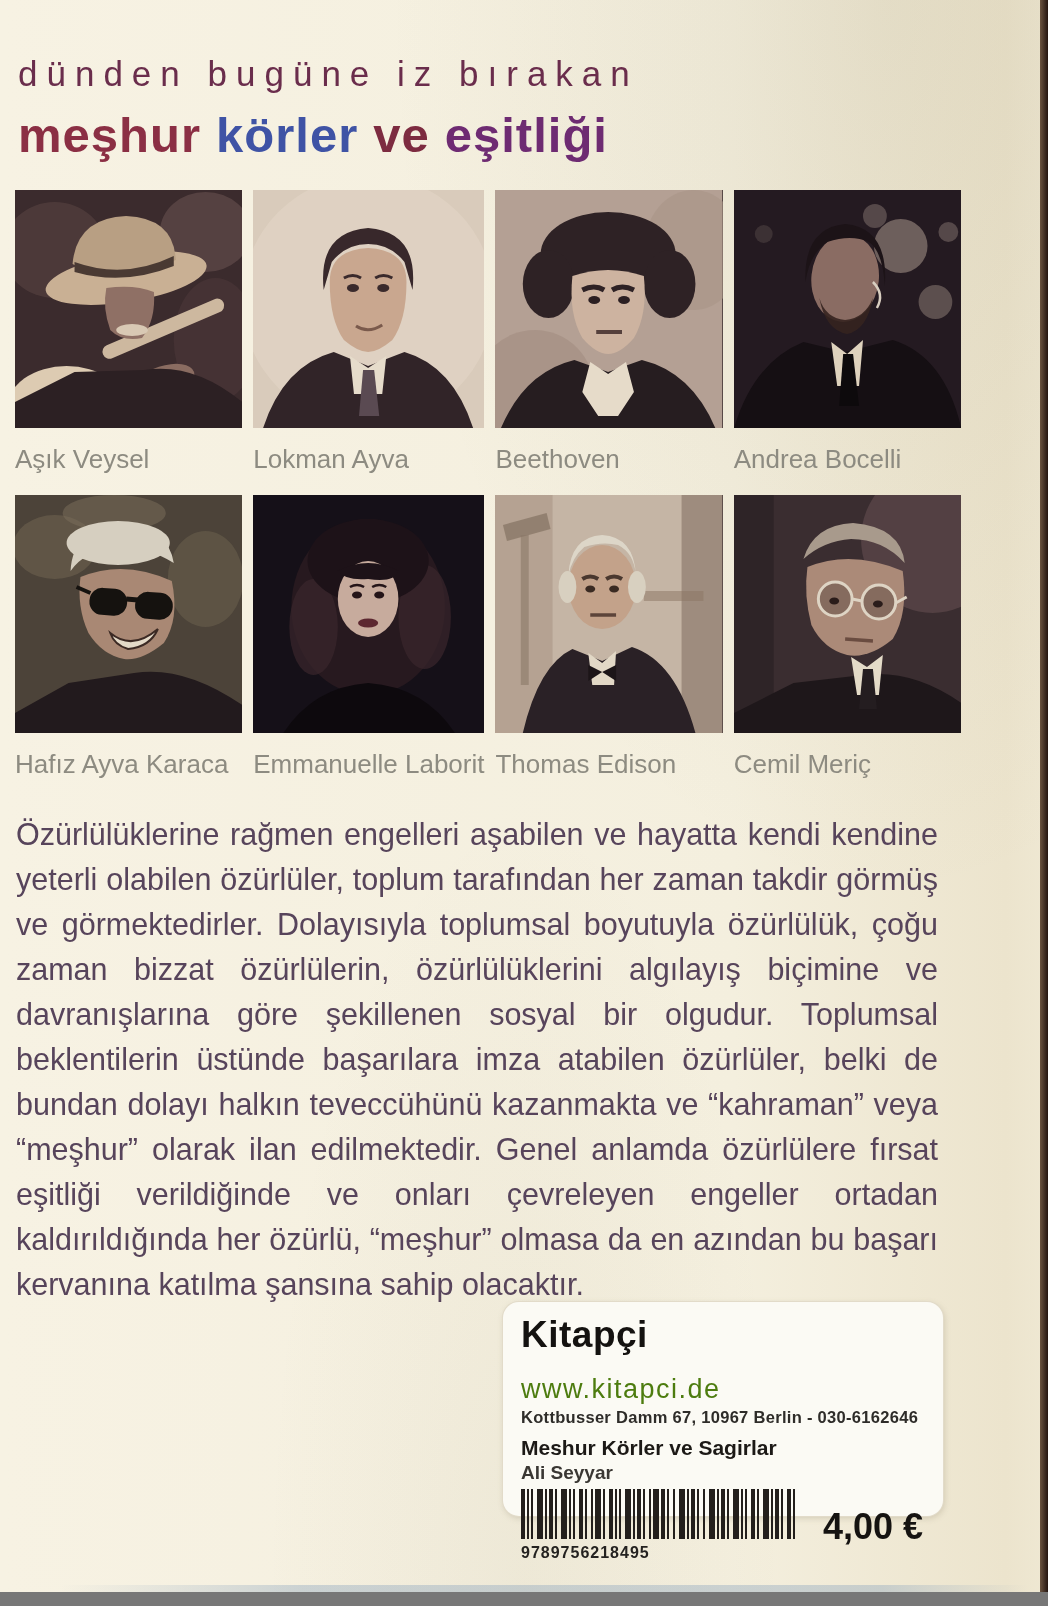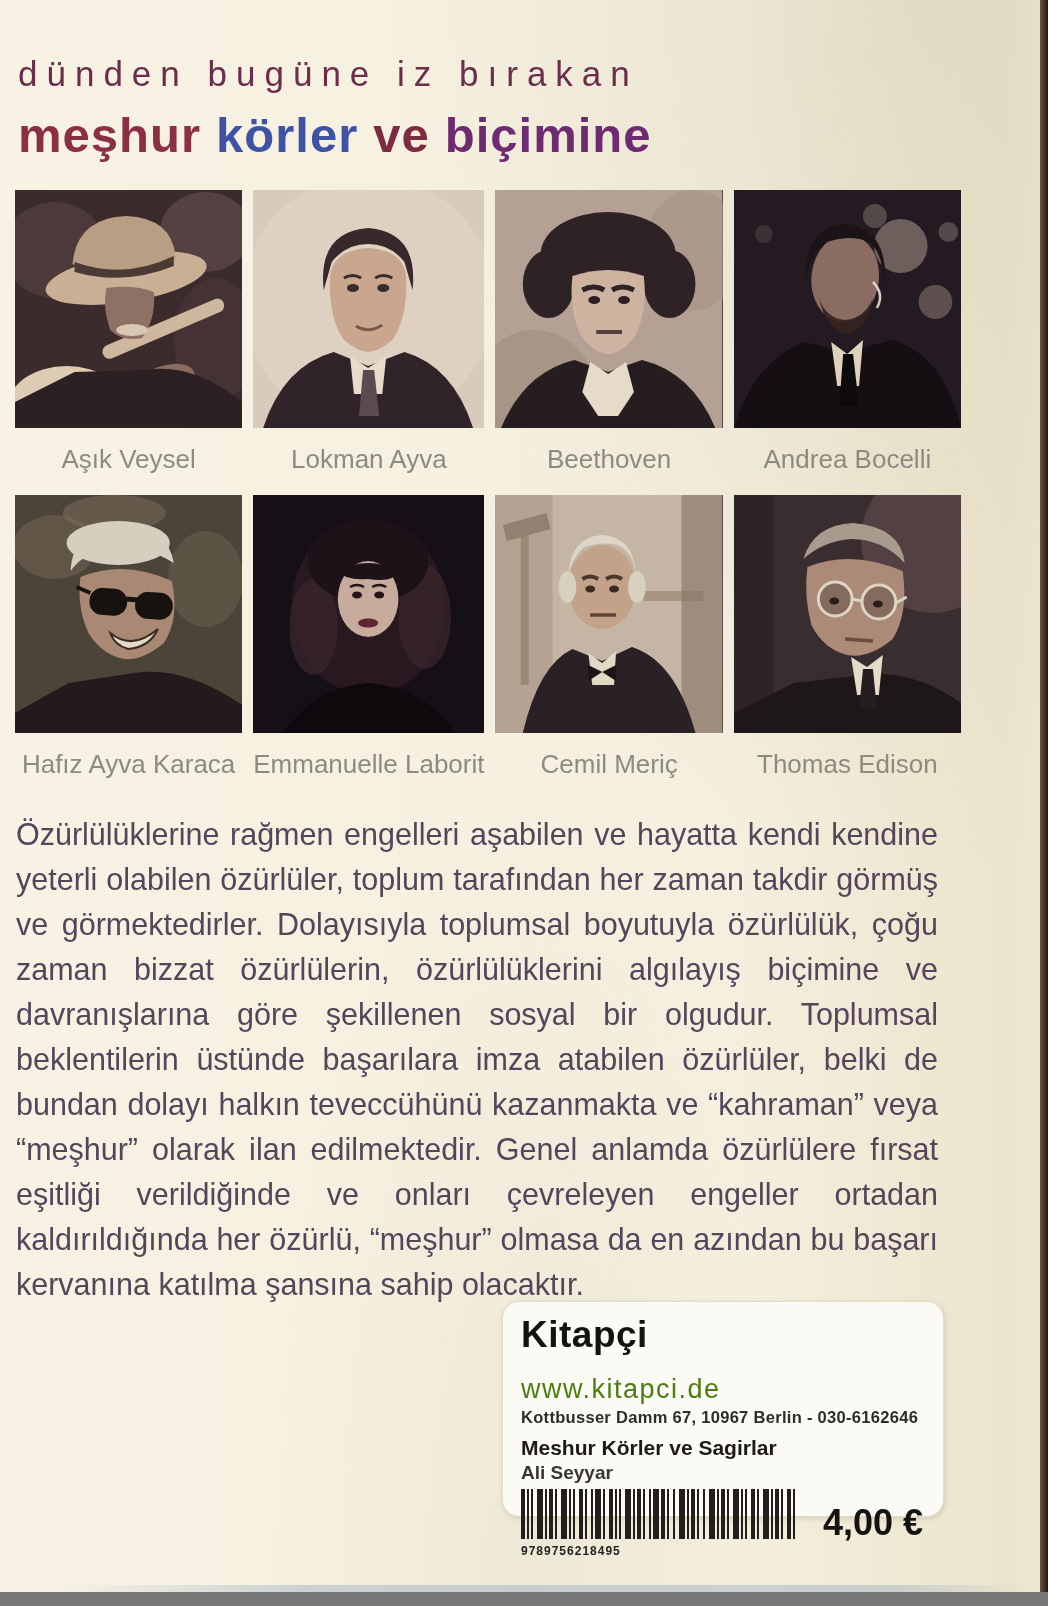--- a/index.html
+++ b/index.html
@@ -18,48 +18,48 @@
   .title-block{position:absolute;top:54px;left:18px;width:960px;}
   .title-line1{font-size:35px;font-weight:500;letter-spacing:9px;color:#6a2d4c;}
   .title-line2{margin-top:13px;font-size:49px;font-weight:600;letter-spacing:1px;}
   .title-line2 span{margin-right:15px;}
 
   .photo-grid{position:absolute;top:190px;left:15px;width:946px;
     display:grid;grid-template-columns:repeat(4,1fr);column-gap:11px;
     grid-template-rows:238px 67px 238px 60px;}
   .photo-cell{overflow:hidden;background:#3a2c2e;}
   .photo-cell svg{display:block;width:100%;height:238px;}
-  .caption{padding-top:16px;text-align:center;font-size:26px;color:#8d8b81;
+  .caption{padding-top:16px;text-align:left;font-size:26px;color:#8d8b81;
     white-space:nowrap;}
 
   .body-text{position:absolute;top:812px;left:16px;width:922px;
     font-size:30.5px;line-height:45px;color:#57445b;text-align:justify;}
 
   .sticker{position:absolute;left:503px;top:1302px;width:440px;height:214px;
     background:#fbfaf4;border-radius:16px;box-sizing:border-box;padding:12px 16px 10px 18px;
     box-shadow:0 0 0 1px #e2dbc9,1px 2px 6px rgba(110,100,70,.25);}
   .brand-row{display:flex;align-items:baseline;gap:18px;flex-direction:column;}
   .sticker-brand{font-size:37px;font-weight:800;letter-spacing:.5px;color:#141210;}
   .sticker-site{font-size:27px;font-weight:400;letter-spacing:1.5px;color:#4d7c0f;}
   .sticker-addr{margin-top:3px;font-size:16.5px;font-weight:700;letter-spacing:.3px;color:#2e2c29;}
   .sticker-title{margin-top:9px;font-size:21px;font-weight:800;color:#1c1916;}
   .sticker-author{margin-top:2px;font-size:19px;font-weight:600;color:#3a3733;}
   .bc-row{display:flex;align-items:flex-end;justify-content:space-between;margin-top:5px;}
-  .bc-num{font-size:12px;font-weight:600;color:#242220;margin-top:1px;letter-spacing:1px;}
+  .bc-num{font-size:16px;font-weight:600;color:#242220;margin-top:1px;letter-spacing:1px;}
   .sticker-price{font-size:36px;font-weight:800;color:#151311;padding:0 4px 14px 0;}
 </style>
 </head>
 <body>
 
 <div class="page">
 
   <div class="title-block">
     <div class="title-line1">dünden bugüne iz bırakan</div>
     <div class="title-line2">
-      <span style="color: rgb(139, 47, 68); text-align: center;">meşhur</span><span style="color: rgb(63, 83, 165);">körler</span><span style="color: rgb(125, 43, 64);">ve</span><span style="color: rgb(110, 43, 114);">biçimine</span>
+      <span style="color: rgb(139, 47, 68); text-align: center;">meşhur</span><span style="color: rgb(63, 83, 165);">körler</span><span style="color: rgb(125, 43, 64);">ve</span><span style="color: rgb(110, 43, 114);">eşitliği</span>
     </div>
   </div>
 
   <div class="photo-grid">
 
     <div class="photo-cell">
       <svg viewBox="0 0 229 238" preserveAspectRatio="none">
         <rect width="229" height="238" fill="#3b2b2d"></rect>
         <ellipse cx="40" cy="60" rx="52" ry="48" fill="#54403f" opacity=".7"></ellipse>
         <ellipse cx="192" cy="42" rx="46" ry="40" fill="#6b5452" opacity=".55"></ellipse>
@@ -204,22 +204,22 @@
         <ellipse cx="145" cy="109" rx="5" ry="3.5" fill="#2a1c1a"></ellipse>
         <path d="M112,144 L140,146" stroke="#6a4c40" stroke-width="3.5"></path>
         <path d="M0,238 L229,238 L229,208 Q180,174 130,180 L60,188 Q20,208 0,218 Z" fill="#1e171a"></path>
         <path d="M118,162 L134,172 L150,160 L146,200 L124,200 Z" fill="#e4dbc8"></path>
         <path d="M130,174 L140,174 L144,214 L126,214 Z" fill="#241d20"></path>
       </svg>
     </div>
 
     <div class="caption">Hafız Ayva Karaca</div>
     <div class="caption">Emmanuelle Laborit</div>
+    <div class="caption">Thomas Edison</div>
     <div class="caption">Cemil Meriç</div>
-    <div class="caption">Thomas Edison</div>
   </div>
 
   <div class="body-text">Özürlülüklerine rağmen engelleri aşabilen ve hayatta kendi kendine yeterli olabilen özürlüler, toplum tarafından her zaman takdir görmüş ve görmektedirler. Dolayısıyla toplumsal boyutuyla özürlülük, çoğu zaman bizzat özürlülerin, özürlülüklerini algılayış biçimine ve davranışlarına göre şekillenen sosyal bir olgudur. Toplumsal beklentilerin üstünde başarılara imza atabilen özürlüler, belki de bundan dolayı halkın teveccühünü kazanmakta ve “kahraman” veya “meşhur” olarak ilan edilmektedir. Genel anlamda özürlülere fırsat eşitliği verildiğinde ve onları çevreleyen engeller ortadan kaldırıldığında her özürlü, “meşhur” olmasa da en azından bu başarı kervanına katılma şansına sahip olacaktır.</div>
 
   <div class="sticker">
     <div class="brand-row">
       <span class="sticker-brand">Kitapçi</span>
       <span class="sticker-site">www.kitapci.de</span>
     </div>
     <div class="sticker-addr">Kottbusser Damm 67, 10967 Berlin - 030-6162646</div>

